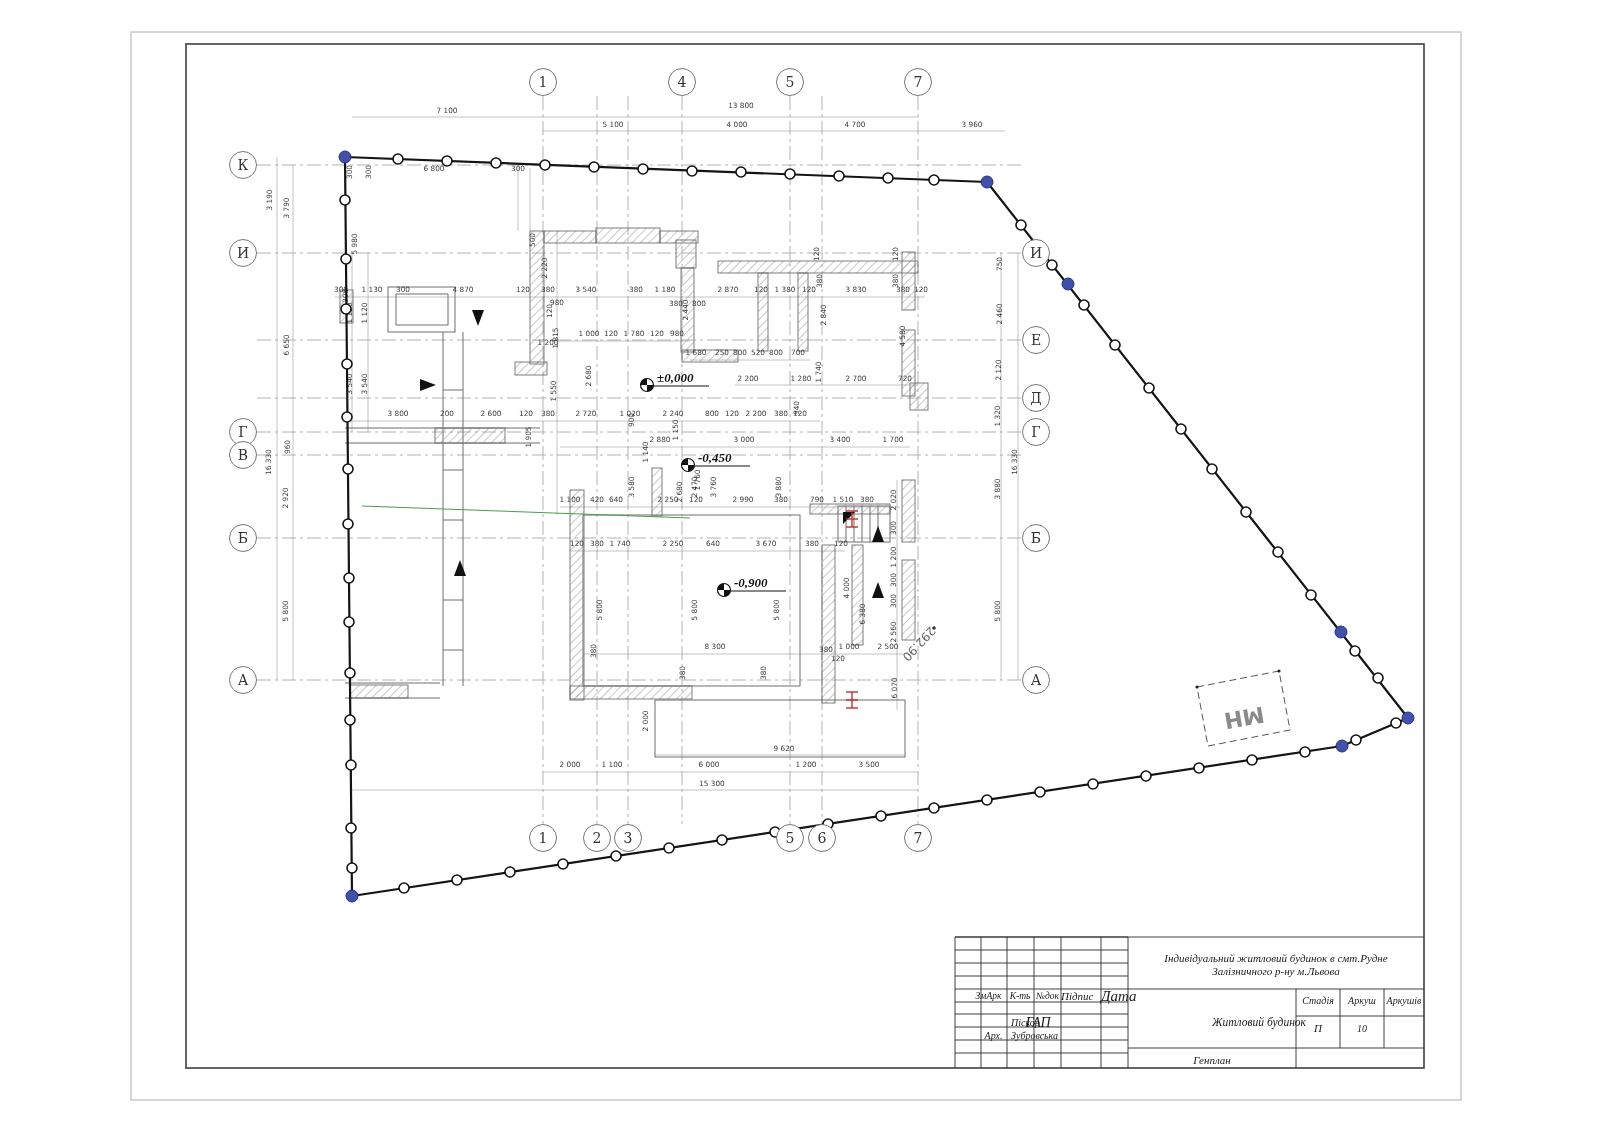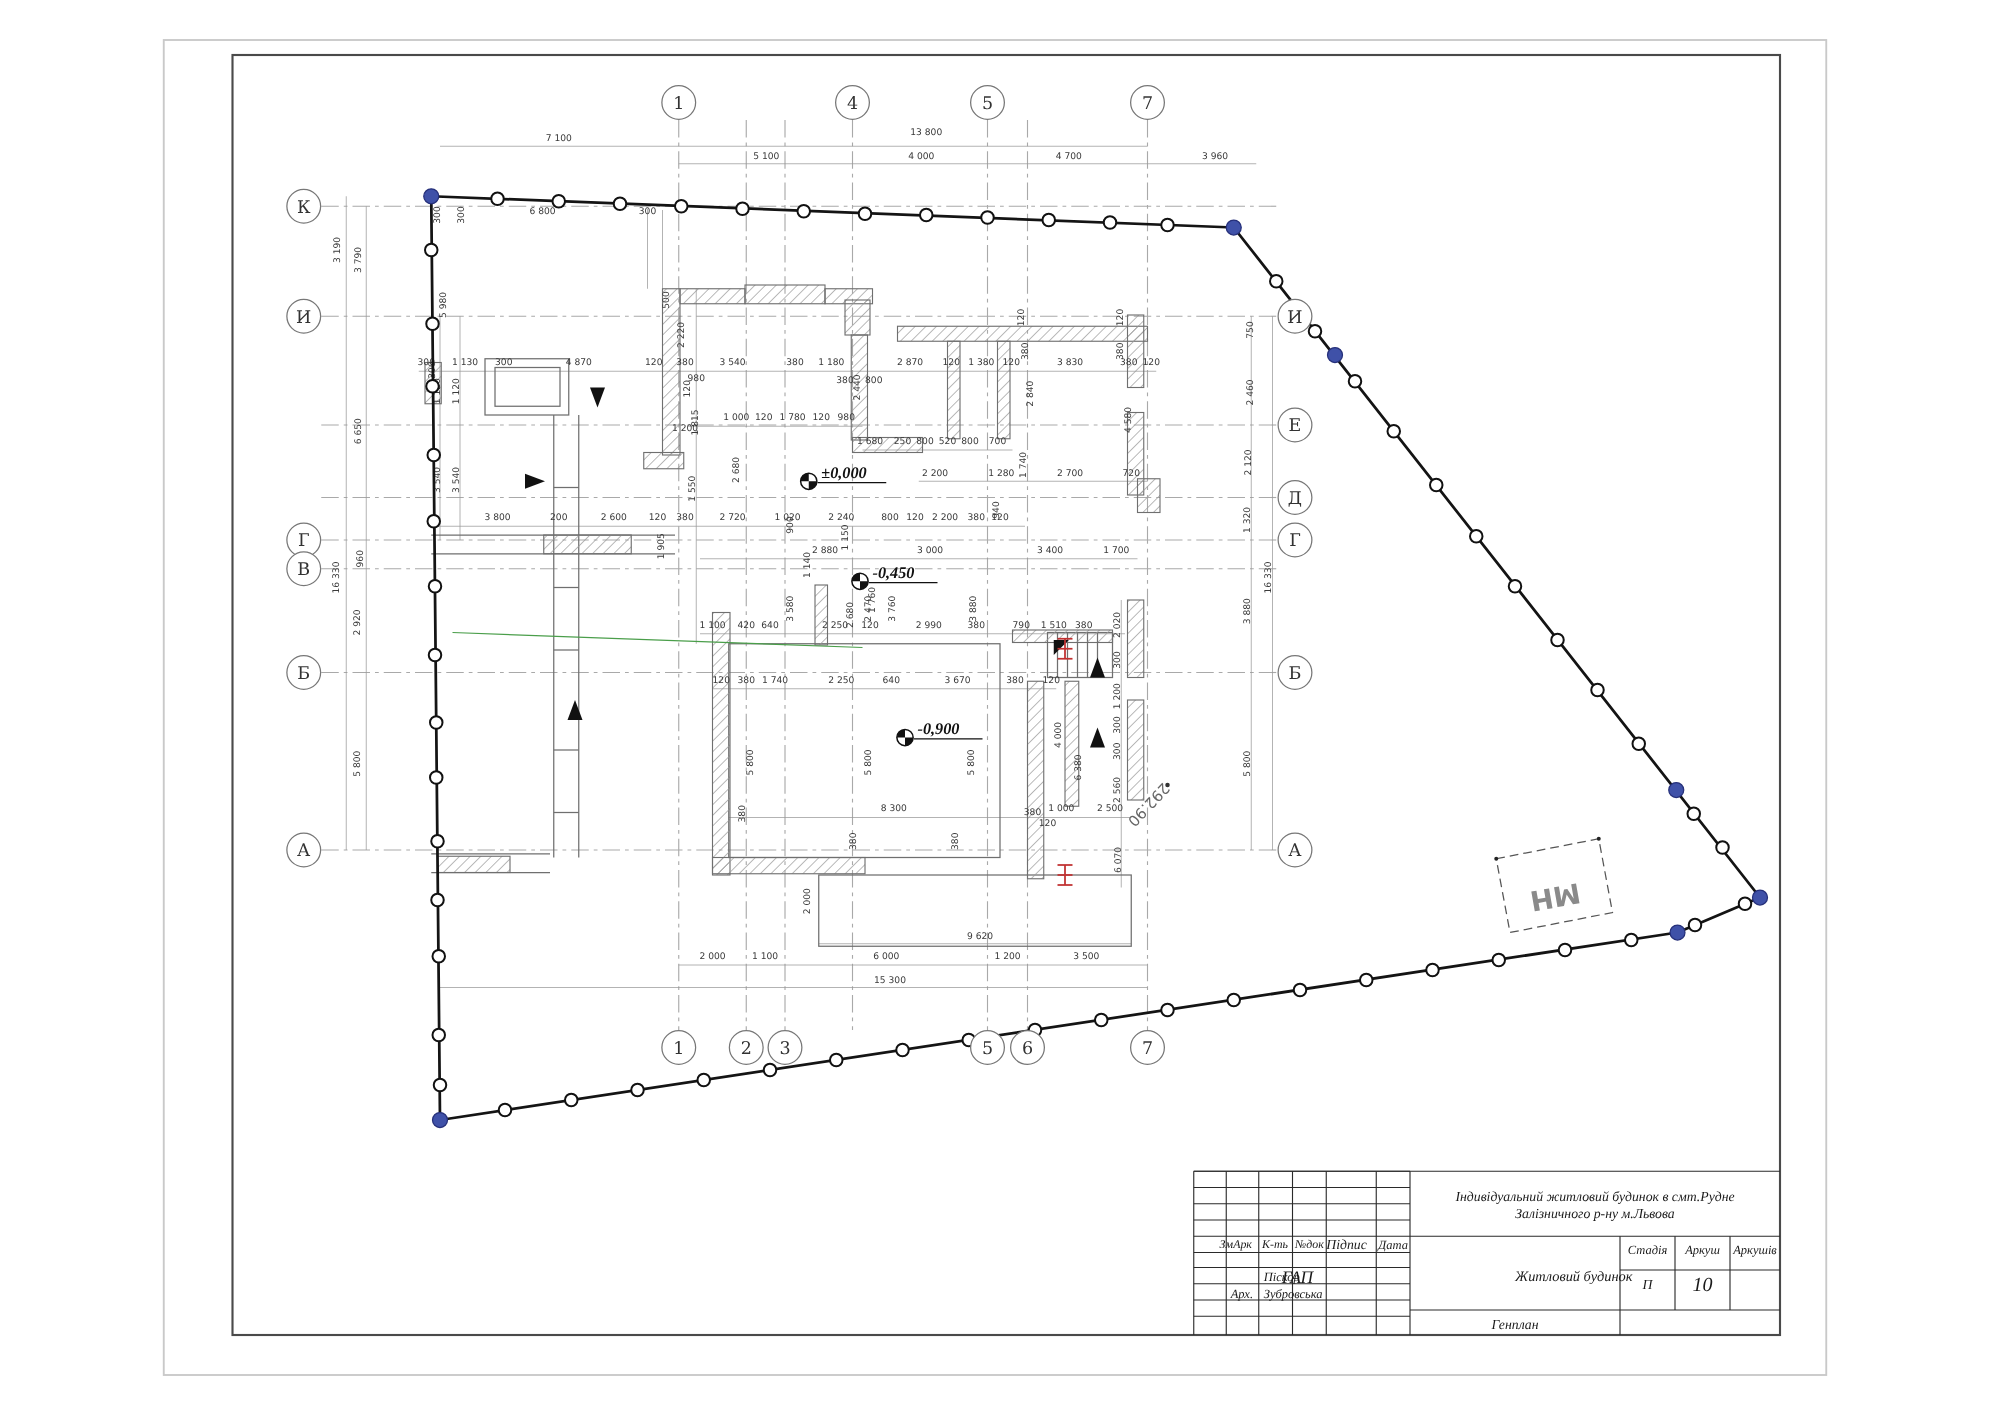--- a/index.html
+++ b/index.html
@@ -463,24 +463,24 @@
   <div class="tb-text c" style="left:1130px;top:952px;width:292px;font-size:11px;">
     <div>Індивідуальний житловий будинок в смт.Рудне</div>
     <div>Залізничного р-ну м.Львова</div>
   </div>
   <div class="tb-text c" style="left:1130px;top:1016px;width:164px;font-size:11.5px;padding-left:47px;">Житловий будинок</div>
   <div class="tb-text c" style="left:1130px;top:1054px;width:164px;font-size:11px;font-style:italic;">Генплан</div>
   <div class="tb-text c" style="left:1297px;top:994px;width:42px;font-size:10px;">Стадія</div>
   <div class="tb-text c" style="left:1341px;top:994px;width:42px;font-size:10px;">Аркуш</div>
   <div class="tb-text c" style="left:1385px;top:994px;width:38px;font-size:10px;font-family:Liberation Serif, serif;">Аркушів</div>
   <div class="tb-text c" style="left:1297px;top:1022px;width:42px;font-size:11px;">П</div>
-  <div class="tb-text c" style="left:1341px;top:1022px;width:42px;font-size:16px;">10</div>
+  <div class="tb-text c" style="left:1341px;top:1022px;width:42px;font-size:10px;">10</div>
   <div class="tb-text c" style="left:955px;top:990px;width:26px;font-size:9.5px;padding-left:13px;">Зм</div>
   <div class="tb-text c" style="left:981px;top:990px;width:26px;font-size:9.5px;">Арк</div>
   <div class="tb-text c" style="left:1006px;top:990px;width:28px;font-size:9.5px;">К-ть</div>
   <div class="tb-text c" style="left:1033px;top:990px;width:29px;font-size:9.5px;">№док</div>
   <div class="tb-text c" style="left:1061px;top:990px;width:32px;font-size:11px;">Підпис</div>
-  <div class="tb-text c" style="left:1101px;top:990px;width:27px;font-size:10px;">Дата</div>
+  <div class="tb-text c" style="left:1101px;top:990px;width:27px;font-size:15px;">Дата</div>
   <div class="tb-text c" style="left:1013px;top:1016px;width:50px;font-size:14px;">ГАП</div>
   <div class="tb-text" style="left:1011px;top:1016px;font-size:10px;">Піскор</div>
   <div class="tb-text c" style="left:957px;top:1029px;width:73px;font-size:10px;">Арх.</div>
   <div class="tb-text" style="left:1011px;top:1029px;font-size:10px;">Зубровська</div>
 </div>
 
 </body></html>

